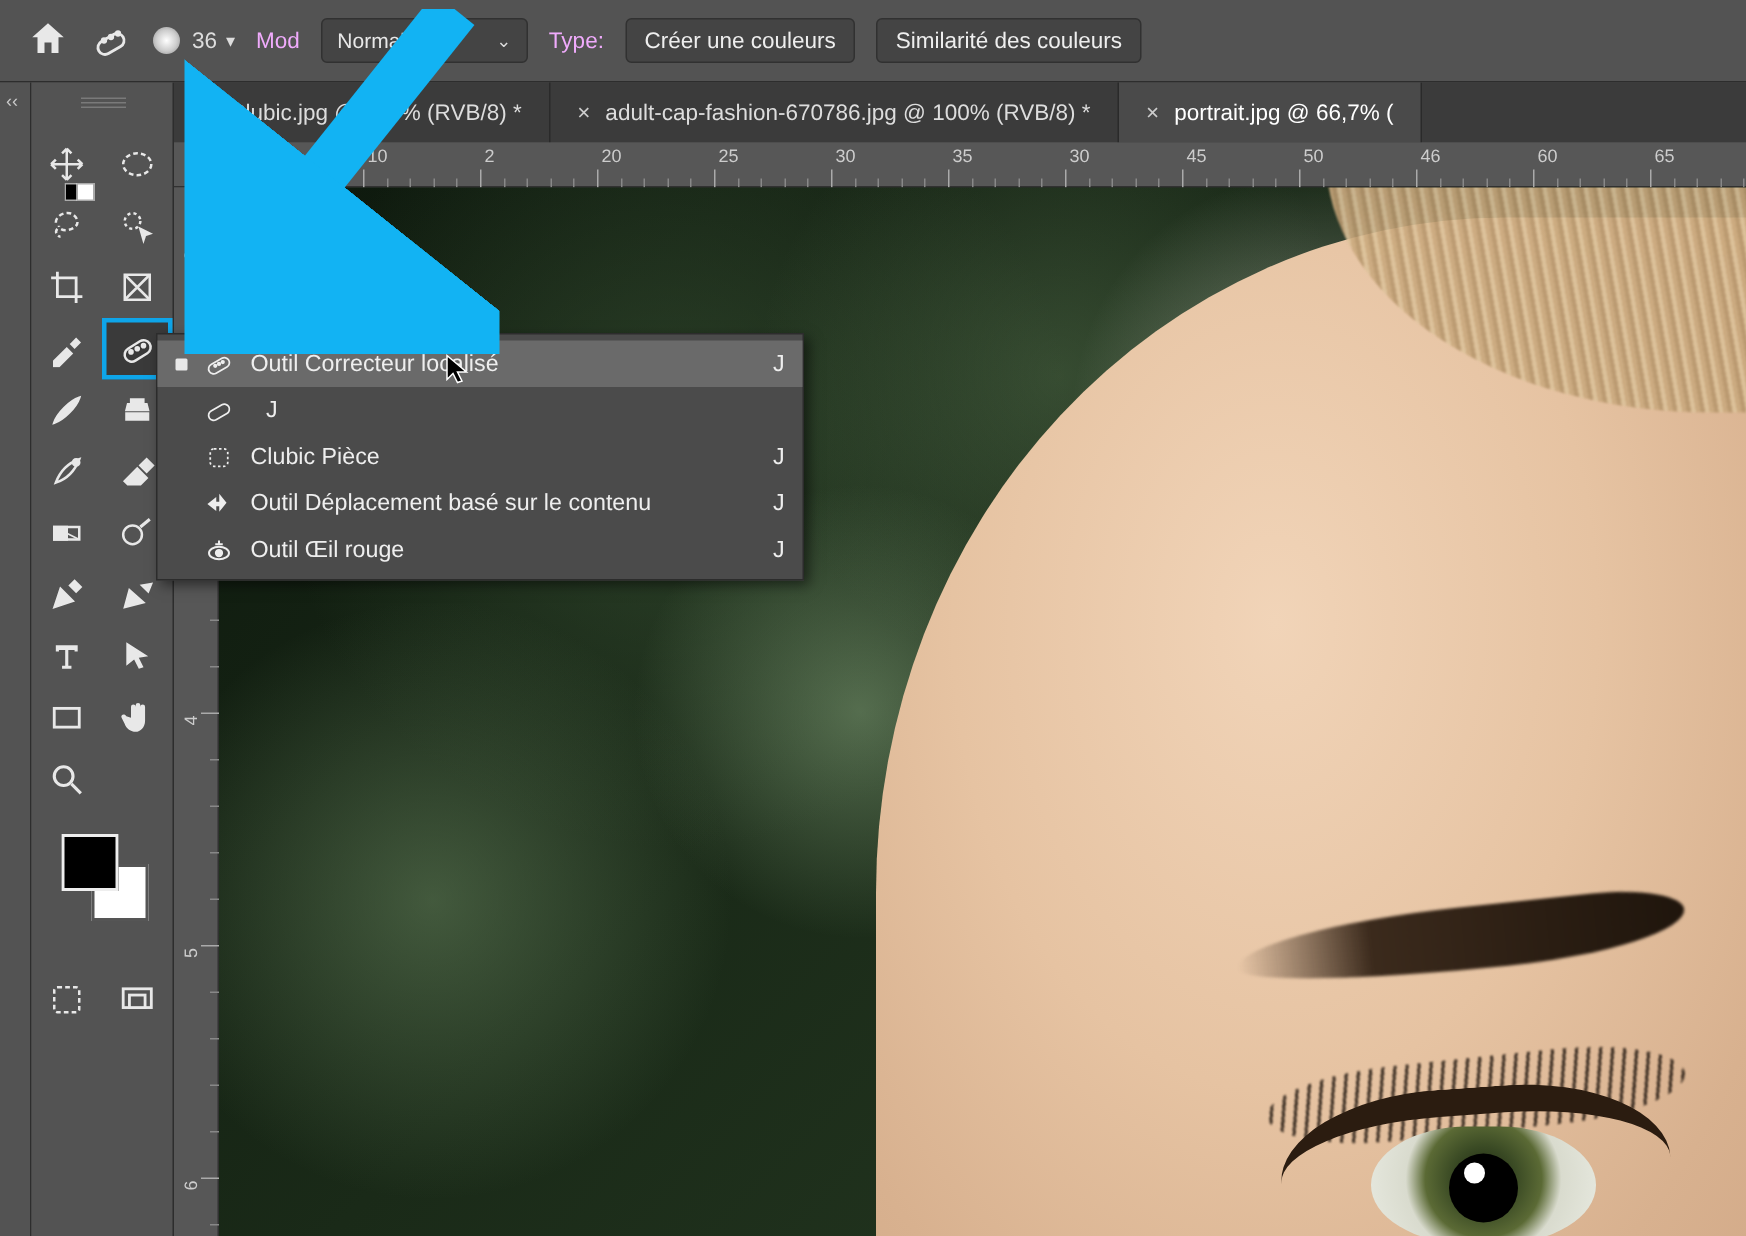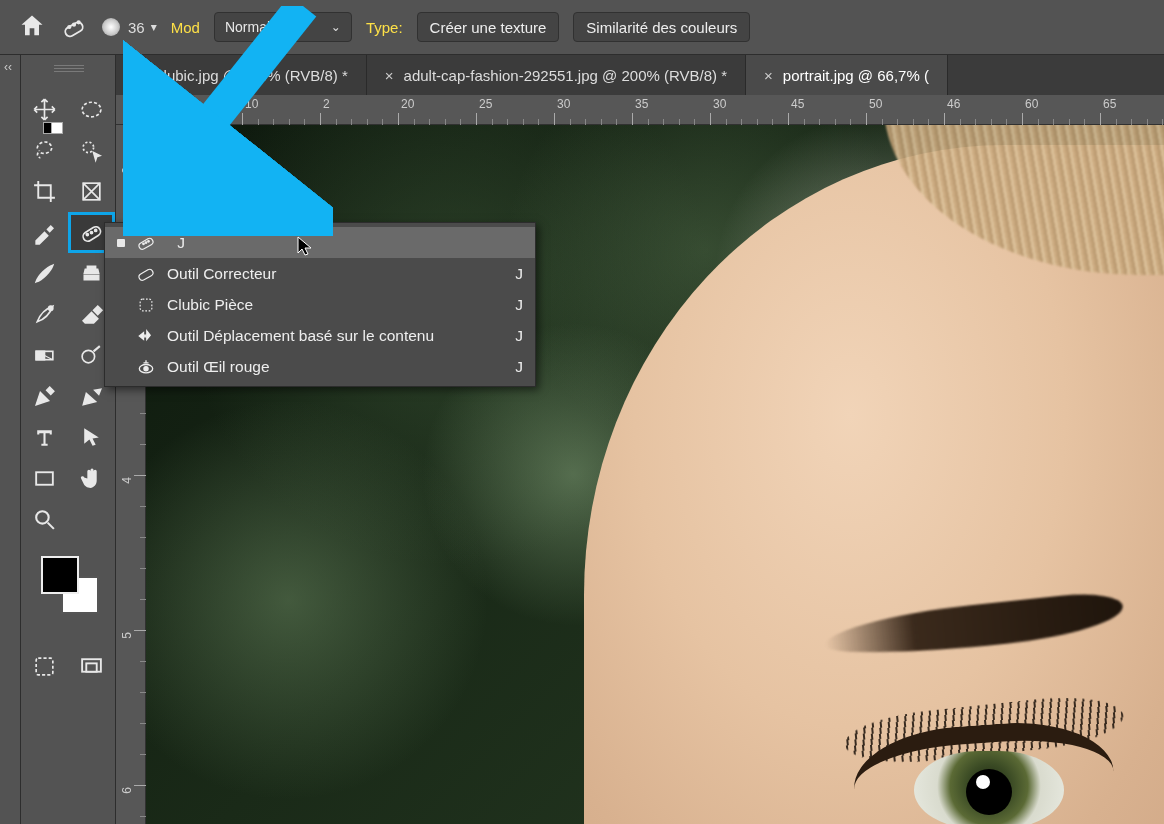--- a/index.html
+++ b/index.html
@@ -6,21 +6,21 @@
   *{box-sizing:border-box}
 
   
   .optbar{position:absolute;left:0;top:0;width:1164px;height:55px;background:#535353;border-bottom:1px solid #2d2d2d;display:flex;align-items:center;padding-left:18px;gap:14px}
   .home-icon svg{width:28px;height:28px}
   .tool-ic{width:28px;height:28px;display:flex;align-items:center;justify-content:center}
   .brush-prev{display:flex;align-items:center;gap:4px}
   .brush-dot{width:18px;height:18px;border-radius:50%;background:radial-gradient(circle,#fff 0%,#ccc 55%,#888 100%)}
   .brush-sz{font-size:15px;margin-left:4px;color:#ddd}
   .chev{font-size:12px;color:#ddd;margin-left:2px}
-  .lbl{color:#fde047;font-size:15px}
+  .lbl{color:#f0abfc;font-size:15px}
   .mode-sel{display:flex;align-items:center;gap:12px;background:#444;border:1px solid #313131;border-radius:4px;padding:4px 10px;min-width:138px;justify-content:space-between;height:30px}
   .type-btn{background:#444;border:1px solid #313131;border-radius:4px;padding:5px 12px;font-size:15px;color:#eee;height:30px;display:flex;align-items:center}
 
   
   .strip{position:absolute;left:0;top:55px;width:21px;height:769px;background:#535353;border-right:1px solid #2d2d2d}
   .strip .dbl{position:absolute;left:4px;top:5px;color:#ccc;font-size:12px}
 
   
   .toolbox{position:absolute;left:21px;top:55px;width:95px;height:769px;background:#535353;border-right:1px solid #2d2d2d;padding-top:34px}
   .grip{position:absolute;top:10px;left:0;width:95px;height:16px;display:flex;flex-direction:column;align-items:center;gap:2px}
@@ -118,21 +118,21 @@
     <div class="brush-dot"></div>
     <span class="brush-sz">36</span>
     <span class="chev">▾</span>
   </div>
   <span class="lbl">Mod</span>
   <div class="mode-sel">
     <span>Normal</span>
     <span class="chev">⌄</span>
   </div>
   <span class="lbl">Type:</span>
-  <div class="type-btn">Créer une texture</div>
+  <div class="type-btn">Créer une couleurs</div>
   <div class="type-btn">Similarité des couleurs</div>
 </div>
 
 <div class="strip">
   <span class="dbl">‹‹</span>
 </div>
 
 <div class="toolbox">
   <div class="grip">
       <span></span>
@@ -300,21 +300,21 @@
   </div>
 </div>
 
 <div class="tabbar">
   <div class="tab">
     <span class="x">×</span>
     <span>Clubic.jpg @ 200% (RVB/8) *</span>
   </div>
   <div class="tab">
     <span class="x">×</span>
-    <span>adult-cap-fashion-292551.jpg @ 200% (RVB/8) *</span>
+    <span>adult-cap-fashion-670786.jpg @ 100% (RVB/8) *</span>
   </div>
   <div class="tab active">
     <span class="x">×</span>
     <span>portrait.jpg @ 66,7% (</span>
   </div>
 </div>
 
 <div class="ruler-h" id="rh">
     <div class="tick" style="left: 48px;">
       <span>5</span>
@@ -461,30 +461,30 @@
   <div class="fly-item hover">
     <span class="dot"></span>
     <span class="fi-ic">
         <svg viewBox="0 0 24 24" stroke="#eee" fill="none" stroke-width="1.4">
           <rect x="3" y="9" width="18" height="8" rx="4" transform="rotate(-30 12 13)"></rect>
           <circle cx="9" cy="13" r="1" fill="#eee"></circle>
           <circle cx="12" cy="11.5" r="1" fill="#eee"></circle>
           <circle cx="15" cy="10" r="1" fill="#eee"></circle>
         </svg>
       </span>
+    <span class="fi-lbl">Outil Correcteur localisé</span>
     <span class="fi-key">J</span>
   </div>
   <div class="fly-item">
     <span class="dot hidden"></span>
     <span class="fi-ic">
         <svg viewBox="0 0 24 24" stroke="#eee" fill="none" stroke-width="1.4">
           <rect x="3" y="9" width="18" height="8" rx="4" transform="rotate(-30 12 13)"></rect>
         </svg>
       </span>
-    <span class="fi-lbl">Outil Correcteur</span>
     <span class="fi-key">J</span>
   </div>
   <div class="fly-item">
     <span class="dot hidden"></span>
     <span class="fi-ic">
         <svg viewBox="0 0 24 24" stroke="#eee" fill="none" stroke-width="1.4" stroke-dasharray="2 2">
           <rect x="5" y="5" width="14" height="14" rx="3"></rect>
         </svg>
       </span>
     <span class="fi-lbl">Clubic Pièce</span>

